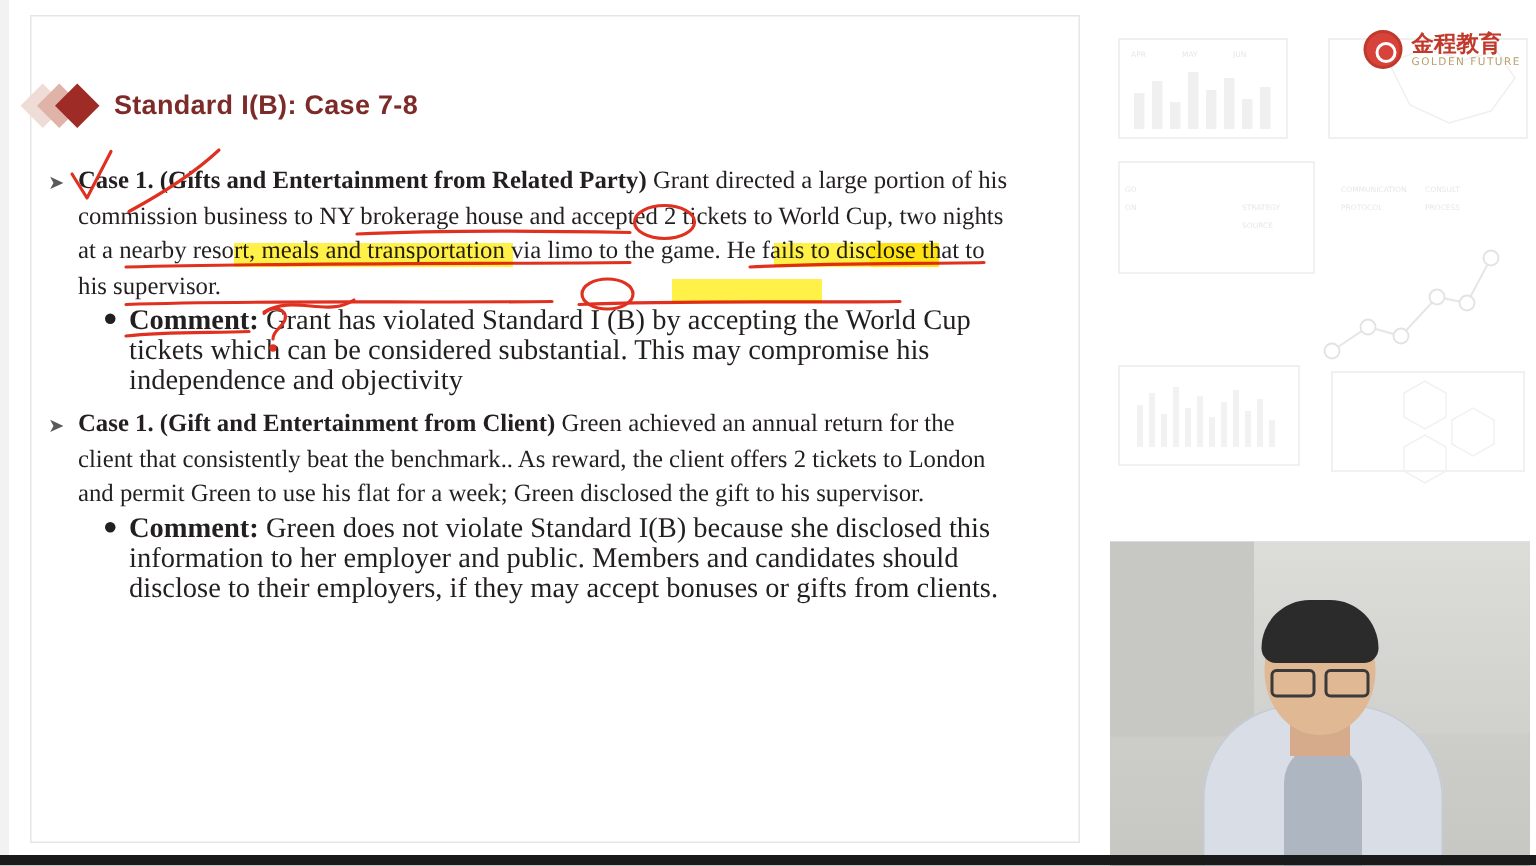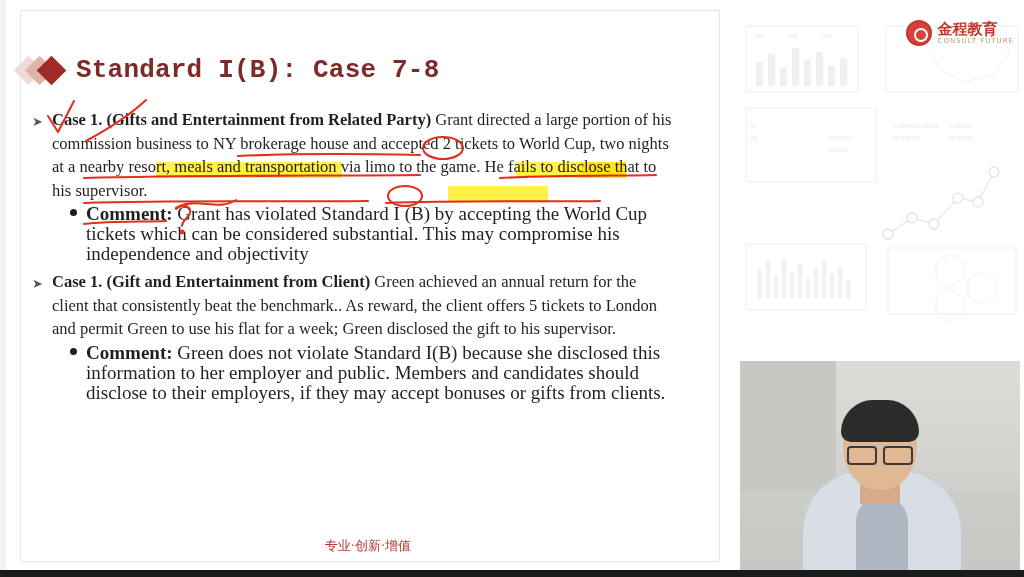--- a/index.html
+++ b/index.html
@@ -38,22 +38,22 @@
   }
   .diamonds { position: relative; width: 54px; height: 30px; }
   .dia {
     position: absolute; width: 21px; height: 21px;
     transform: rotate(45deg); top: 5px;
   }
   .dia.d1 { left: 0;  background: #f0dcd6; }
   .dia.d2 { left: 11px; background: #e0b3a8; }
   .dia.d3 { left: 23px; background: #9e2b25; }
   .slide-title {
-    font-family: Liberation Mono, monospace;
-    font-size: 26px;
+    font-family: Liberation Sans, sans-serif;
+    font-size: 18px;
     font-weight: bold;
     color: #7d2b28;
     letter-spacing: 0.2px;
     margin-left: 4px;
     white-space: nowrap;
   }
   
   .body {
     position: absolute;
     left: 52px; top: 108px;
@@ -251,30 +251,29 @@
         <span class="arrow-bullet">➤</span>
         <p class="para"><span class="lead">Case 1. (Gifts and Entertainment from Related Party)</span><span> Grant directed a large portion of his commission business to NY brokerage house and accepted 2 tickets to World Cup, two nights at a nearby resort, meals and transportation via limo to the game. He fails to disclose that to his supervisor.</span></p>
       </div>
       <div class="comment-block">
         <span class="dot-bullet"></span>
         <span class="comment-label">Comment:</span><span> Grant has violated Standard I (B) by accepting the World Cup tickets which can be considered substantial. This may compromise his independence and objectivity</span>
       </div>
 
       <div class="case-block">
         <span class="arrow-bullet">➤</span>
-        <p class="para"><span class="lead">Case 1. (Gift and Entertainment from Client)</span><span> Green achieved an annual return for the client that consistently beat the benchmark.. As reward, the client offers 5 tickets to London and permit Green to use his flat for a week; Green disclosed the gift to his supervisor.</span></p>
+        <p class="para"><span class="lead">Case 1. (Gift and Entertainment from Client)</span><span> Green achieved an annual return for the client that consistently beat the benchmark.. As reward, the client offers 2 tickets to London and permit Green to use his flat for a week; Green disclosed the gift to his supervisor.</span></p>
       </div>
       <div class="comment-block">
         <span class="dot-bullet"></span>
         <span class="comment-label">Comment:</span><span> Green does not violate Standard I(B) because she disclosed this information to her employer and public. Members and candidates should disclose to their employers, if they may accept bonuses or gifts from clients.</span>
       </div>
 
     </div>
 
-    <div class="footer">专业·创新·增值</div>
 
     <div class="overlay">
       
       <div class="hl" style="left:156px; top:162px; width:186px; height:16px;"></div>
       <div class="hl" style="left:516px; top:162px; width:110px; height:16px;"></div>
       <div class="hl" style="left:580px; top:162px; width:46px; height:16px;"></div>
       <div class="hl" style="left:448px; top:186px; width:100px; height:16px;"></div>
 
       <svg width="736" height="577" viewBox="0 0 736 577">
         <g stroke="#e03020" stroke-width="2.1" fill="none" stroke-linecap="round" stroke-linejoin="round">
@@ -373,21 +372,21 @@
         <rect x="110" y="268" width="4" height="18"></rect>
       </g>
 
       <path d="M190 30 L214 20 L240 28 L262 22 L274 40 L258 62 L230 70 L204 58 Z" stroke="#e0e0e0" fill="none" stroke-width="1"></path>
     </svg>
 
     <div class="brand">
       <div class="brand-seal"></div>
       <div>
         <div class="brand-cn">金程教育</div>
-        <div class="brand-en">CONSULT FUTURE</div>
+        <div class="brand-en">GOLDEN FUTURE</div>
       </div>
     </div>
 
     <div class="video">
       <div class="vid-bg"></div>
       <div class="vid-wall"></div>
       <div class="vid-board"></div>
       <div class="person-body">
         <div class="person-shirt-open"></div>
       </div>

